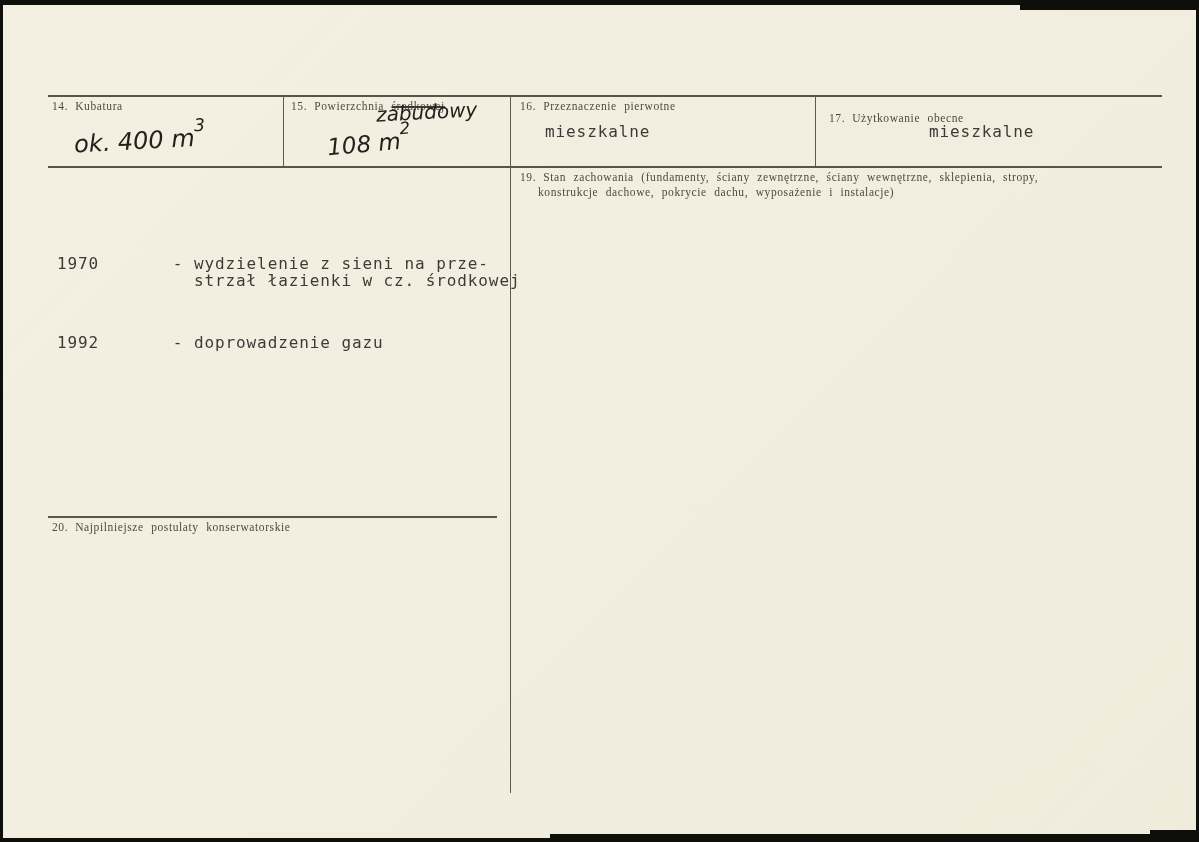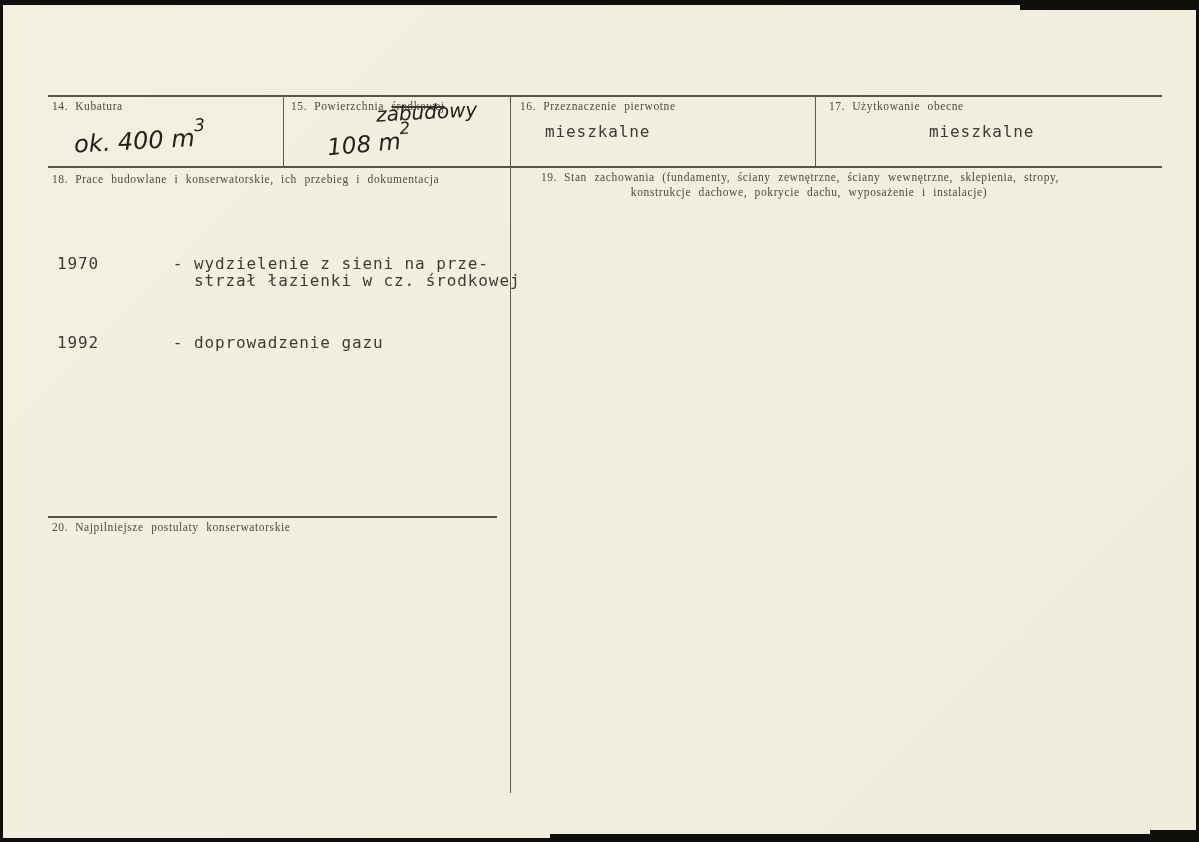--- a/index.html
+++ b/index.html
@@ -51,23 +51,23 @@
     white-space: nowrap;
   }
   .hand sup { font-size: 0.72em; position: relative; top: -0.35em; font-style: italic; }
   #hand-kubatura  { left: 74px;  top: 124px; font-size: 24px; transform: rotate(-3deg); }
   #hand-zabudowy  { left: 376px; top: 100px; font-size: 20px; transform: rotate(-3deg); }
   #hand-powierzch { left: 327px; top: 128px; font-size: 23px; transform: rotate(-5deg); }
   
   #lbl-14 { left: 52px;  top: 100px; }
   #lbl-15 { left: 291px; top: 100px; }
   #lbl-16 { left: 520px; top: 100px; }
-  #lbl-17 { left: 829px; top: 100px; }
+  #lbl-17 { left: 829px; top: 112px; }
   #lbl-18 { left: 52px;  top: 173px; }
-  #lbl-19 { left: 520px; top: 171px; white-space: normal; width: 560px; text-align: center; }
+  #lbl-19 { left: 520px; top: 171px; white-space: normal; width: 560px; }
   #lbl-19 .second { display: block; padding-left: 18px; margin-top: 3px; white-space: nowrap; }
   #lbl-20 { left: 52px;  top: 521px; }
   
   #val-16 { left: 545px; top: 123px; }
   #val-17 { left: 929px; top: 123px; }
   #txt-18 { left: 57px;  top: 196px; }
   #txt-19 { left: 535px; top: 221px; }
 </style>
 </head>
 <body>
@@ -108,23 +108,20 @@
   <div class="flabel" id="lbl-16">
     <span class="fnum">16.</span><span>Przeznaczenie pierwotne</span>
   </div>
   <div class="tw" id="val-16">mieszkalne</div>
 
   <div class="flabel" id="lbl-17">
     <span class="fnum">17.</span><span>Użytkowanie obecne</span>
   </div>
   <div class="tw" id="val-17">mieszkalne</div>
 
-  <div class="flabel" id="lbl-18">
-    <span class="fnum">18.</span><span>Prace budowlane i konserwatorskie, ich przebieg i dokumentacja</span>
-  </div>
   <div class="tw" id="txt-18">
     <div class="tw-block gap7">1970       - wydzielenie z sieni na prze-
              strzał łazienki w cz. środkowej</div>
     <div class="tw-block gap5">1992       - doprowadzenie gazu</div>
   </div>
 
   <div class="flabel" id="lbl-19">
     <span class="fnum">19.</span><span>Stan zachowania (fundamenty, ściany zewnętrzne, ściany wewnętrzne, sklepienia, stropy,</span>
     <span class="second">konstrukcje dachowe, pokrycie dachu, wyposażenie i instalacje)</span>
   </div>

